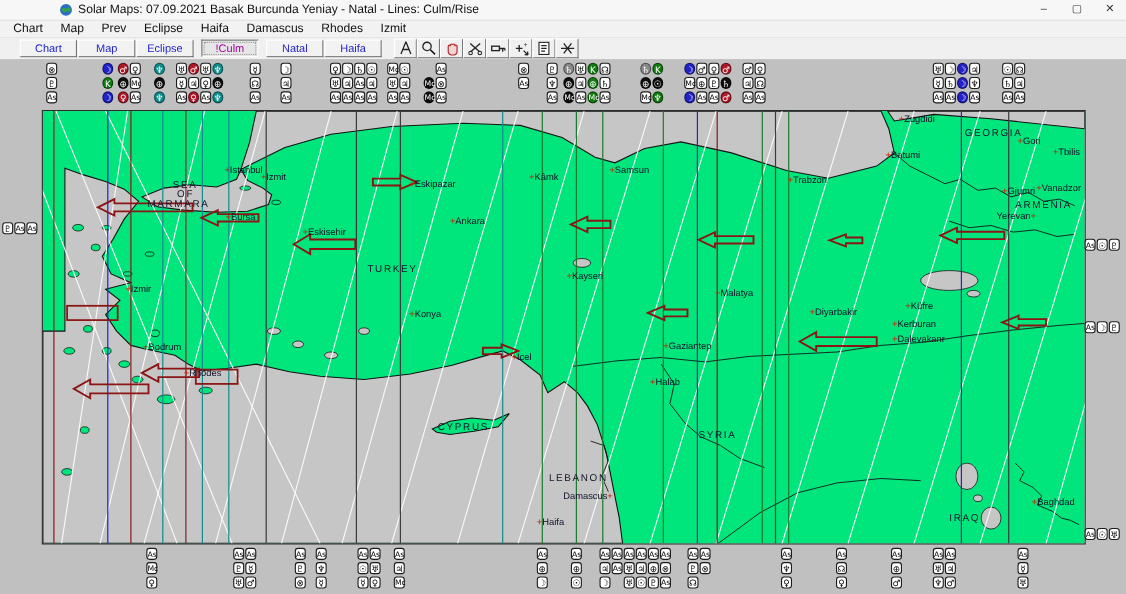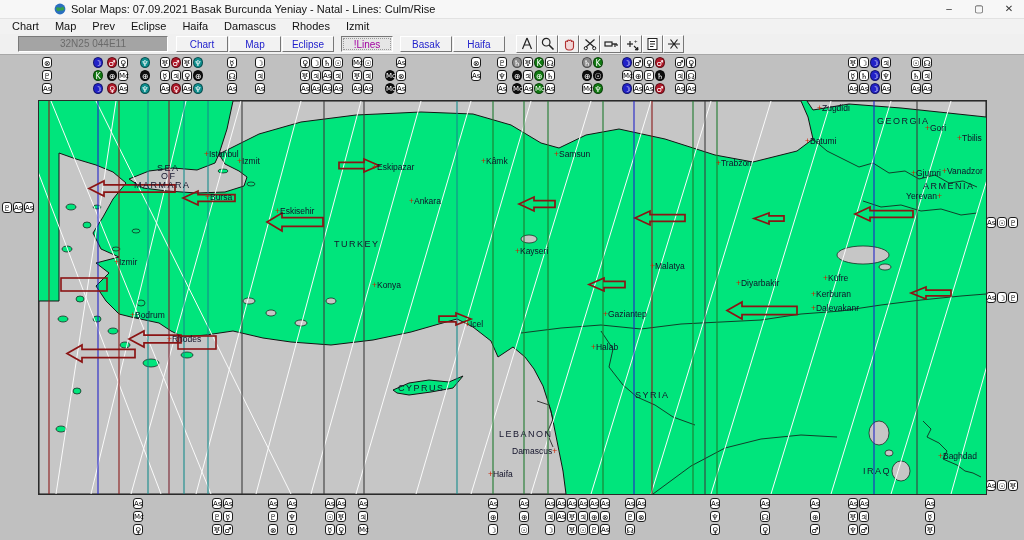--- a/index.html
+++ b/index.html
@@ -57,29 +57,28 @@
       <span class="menu-item">Map</span>
       <span class="menu-item">Prev</span>
       <span class="menu-item">Eclipse</span>
       <span class="menu-item">Haifa</span>
       <span class="menu-item">Damascus</span>
       <span class="menu-item">Rhodes</span>
       <span class="menu-item">Izmit</span>
     </div>
 
   <div id="toolbar">
-    <div id="coordbox">32N25 044E11</div>
     <div id="tb-buttons" style="display:flex;">
         <button class="btn3d">Chart</button>
         <button class="btn3d">Map</button>
         <button class="btn3d">Eclipse</button>
         <span class="btn-gap"></span>
-        <button class="btn3d active">!Lines</button>
+        <button class="btn3d active">!Culm</button>
         <span class="btn-gap"></span>
-        <button class="btn3d">Basak</button>
+        <button class="btn3d">Natal</button>
         <button class="btn3d">Haifa</button>
       </div>
     <div id="tb-tools">
         <button class="tool">
           <svg width="16" height="16" viewBox="0 0 16 16">
             <path d="M8 2 L3.5 13 M8 2 L12.5 13 M5.2 9 L10.8 9" stroke="#222" fill="none" stroke-width="1.2"></path>
           </svg>
         </button>
         <button class="tool">
           <svg width="16" height="16" viewBox="0 0 16 16">

